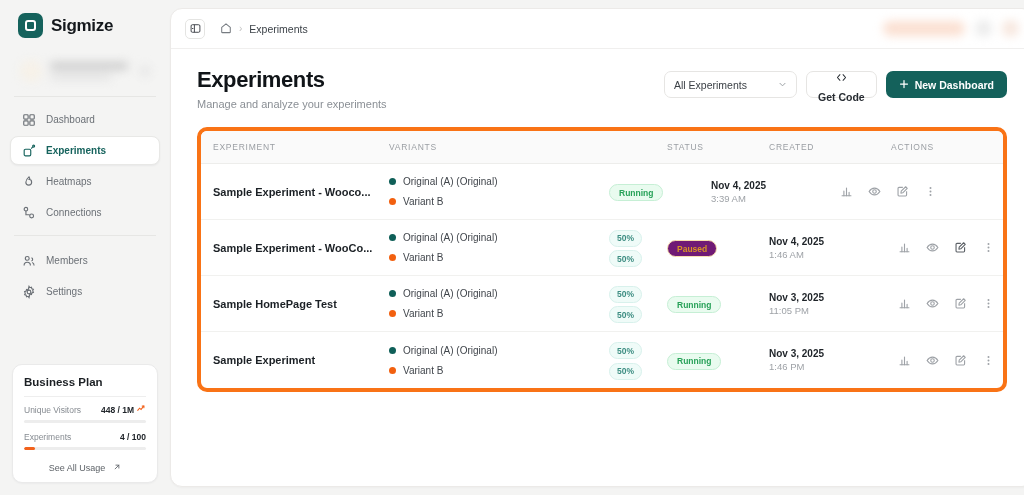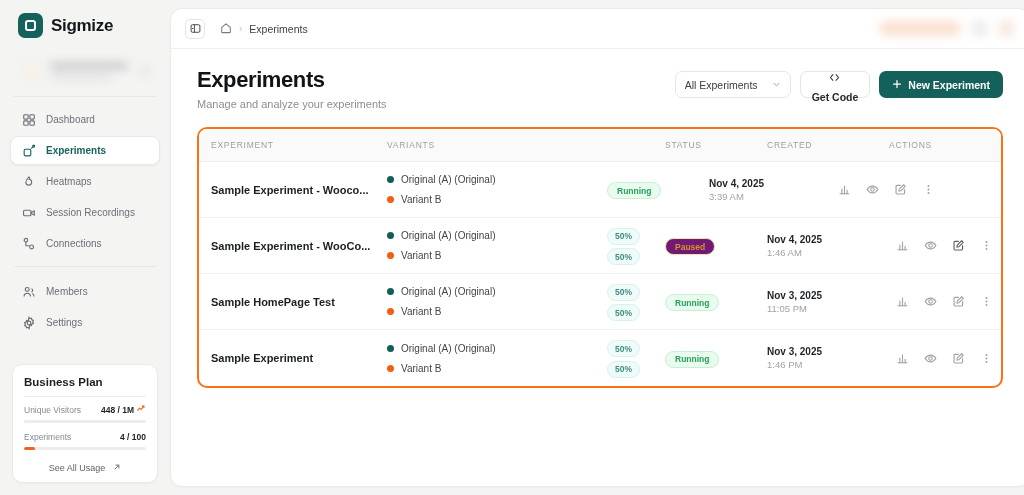--- a/index.html
+++ b/index.html
@@ -105,21 +105,21 @@
 
   .content { padding: 18px 26px 0 26px; flex: 1; overflow: hidden; }
 
   .page-head { display: flex; align-items: flex-start; }
   .page-title { font-size: 22px; font-weight: bold; color: #101418; letter-spacing: -0.4px; }
   .page-sub { font-size: 11px; color: #8a8f95; margin-top: 5px; }
   .head-tools { margin-left: auto; display: flex; align-items: center; gap: 9px; padding-top: 4px; }
 
   .select-box {
     height: 27px; border: 1px solid #e6e5e3; border-radius: 7px; background: #fff;
-    display: flex; align-items: center; gap: 14px; padding: 0 9px; font-size: 10.5px; color: #3b4046;
+    display: flex; align-items: center; gap: 31px; padding: 0 9px; font-size: 10.5px; color: #3b4046;
     cursor: pointer;
   }
   .select-box svg { width: 9px; height: 9px; }
   .search-box {
     height: 27px; width: 207px; border: 1px solid #e6e5e3; border-radius: 7px; background: #fff;
     display: flex; align-items: center; gap: 7px; padding: 0 9px;
   }
   .search-box svg { width: 11px; height: 11px; flex: 0 0 11px; }
   .search-box input {
     border: 0; outline: 0; font-size: 10.5px; color: #33383e; width: 100%;
@@ -135,21 +135,21 @@
   .btn-primary {
     height: 27px; border: 0; border-radius: 7px; background: #14615b;
     display: flex; align-items: center; gap: 6px; padding: 0 13px;
     font-size: 10.5px; font-weight: bold; color: #ffffff; cursor: pointer;
     font-family: "Liberation Sans", sans-serif;
   }
   .btn-primary svg { width: 10px; height: 10px; }
 
   
   .table {
-    margin-top: 17px; border: 2px solid #f97316; border-radius: 10px; overflow: hidden;
+    margin-top: 17px; border: 4px solid #f97316; border-radius: 10px; overflow: hidden;
     background: #fff;
   }
   .trow { display: flex; align-items: center; }
   .thead { background: #fafafa; border-bottom: 1px solid #ededeb; height: 33px; }
   .thead .cell {
     font-size: 8.5px; letter-spacing: 0.75px; color: #9a9ea3; font-weight: normal;
   }
   .tbody .trow { height: 56px; border-bottom: 1px solid #f1f1ef; }
   .tbody .trow:last-child { border-bottom: 0; }
   .cell { padding: 0 8px; }
@@ -237,29 +237,20 @@
 
       <div class="nav-item">
         <span class="ico">
           <svg viewBox="0 0 16 16" fill="none" stroke="currentColor" stroke-width="1.3">
             <path d="M8 2.2c1.6 2 .4 3 .4 3 1.7 0 2.6 1.4 2.6 3a3.3 3.3 0 0 1-6.6 0c0-2 1.6-4.2 3.6-6z"></path>
           </svg>
         </span>
         <span>Heatmaps</span>
       </div>
 
-      <div class="nav-item">
-        <span class="ico">
-          <svg viewBox="0 0 16 16" fill="none" stroke="currentColor" stroke-width="1.3">
-            <rect x="1.8" y="4.8" width="8.4" height="6.4" rx="1.2"></rect>
-            <path d="M10.5 7.5 L14 5.6v4.8L10.5 8.5z"></path>
-          </svg>
-        </span>
-        <span>Session Recordings</span>
-      </div>
 
       <div class="nav-item">
         <span class="ico">
           <svg viewBox="0 0 16 16" fill="none" stroke="currentColor" stroke-width="1.3">
             <circle cx="4.5" cy="3.6" r="2"></circle>
               <path d="M4.5 5.8v4.2h4"></path>
               <circle cx="11" cy="11.4" r="2.2"></circle>
           </svg>
         </span>
         <span>Connections</span>
@@ -385,21 +376,21 @@
             </span>
             <span>Get Code</span>
           </button>
 
           <button class="btn-primary">
             <span>
               <svg viewBox="0 0 12 12" fill="none" stroke="#ffffff" stroke-width="1.5" stroke-linecap="round">
                     <path d="M6 1.8v8.4M1.8 6h8.4"></path>
                   </svg>
             </span>
-            <span>New Experiment</span>
+            <span>New Dashboard</span>
           </button>
         </div>
       </div>
 
       <div class="table">
 
         <div class="trow thead">
           <div class="cell c-exp">EXPERIMENT</div>
           <div class="cell c-var">VARIANTS</div>
           <div class="cell c-pct"></div>

